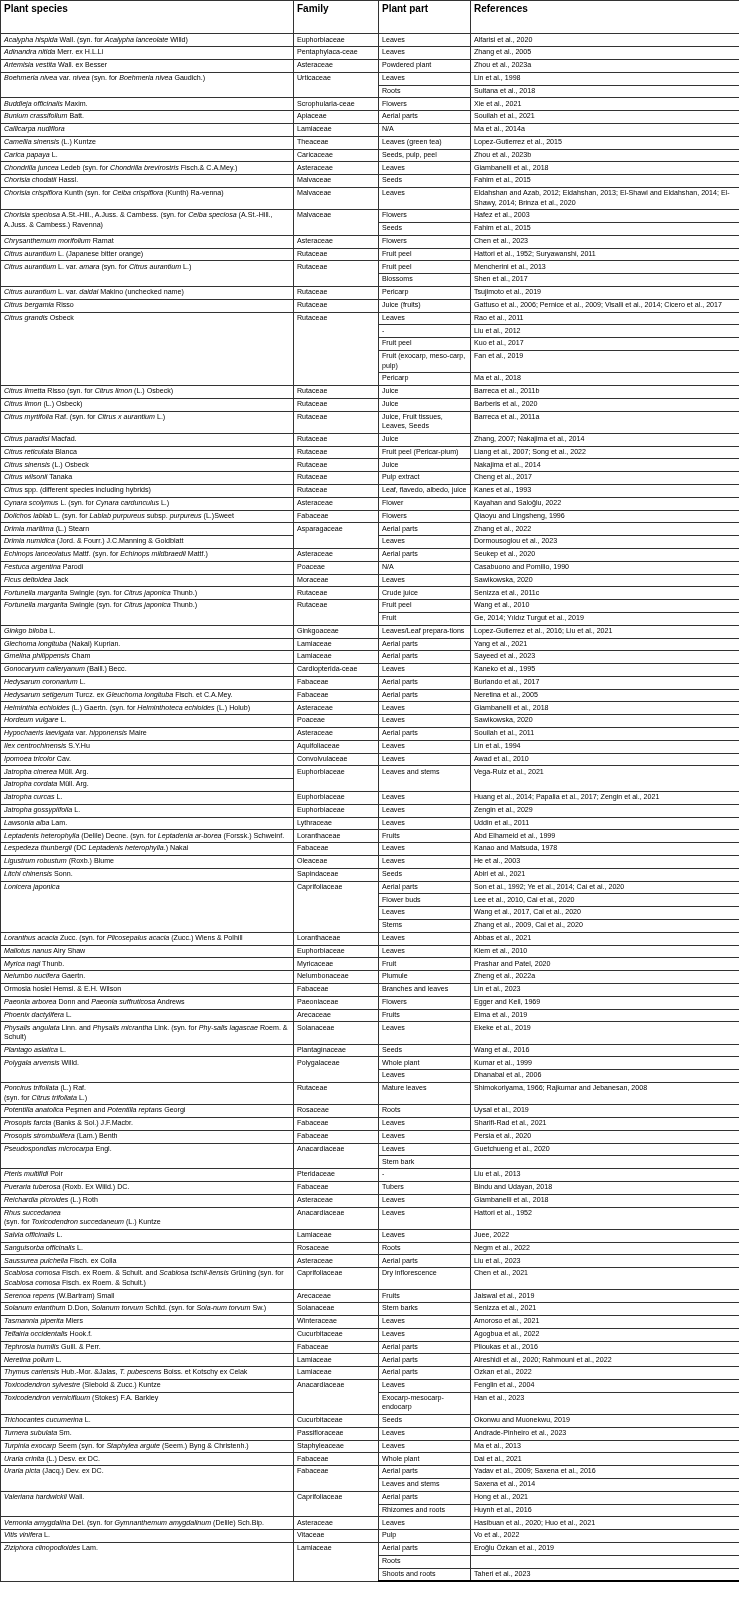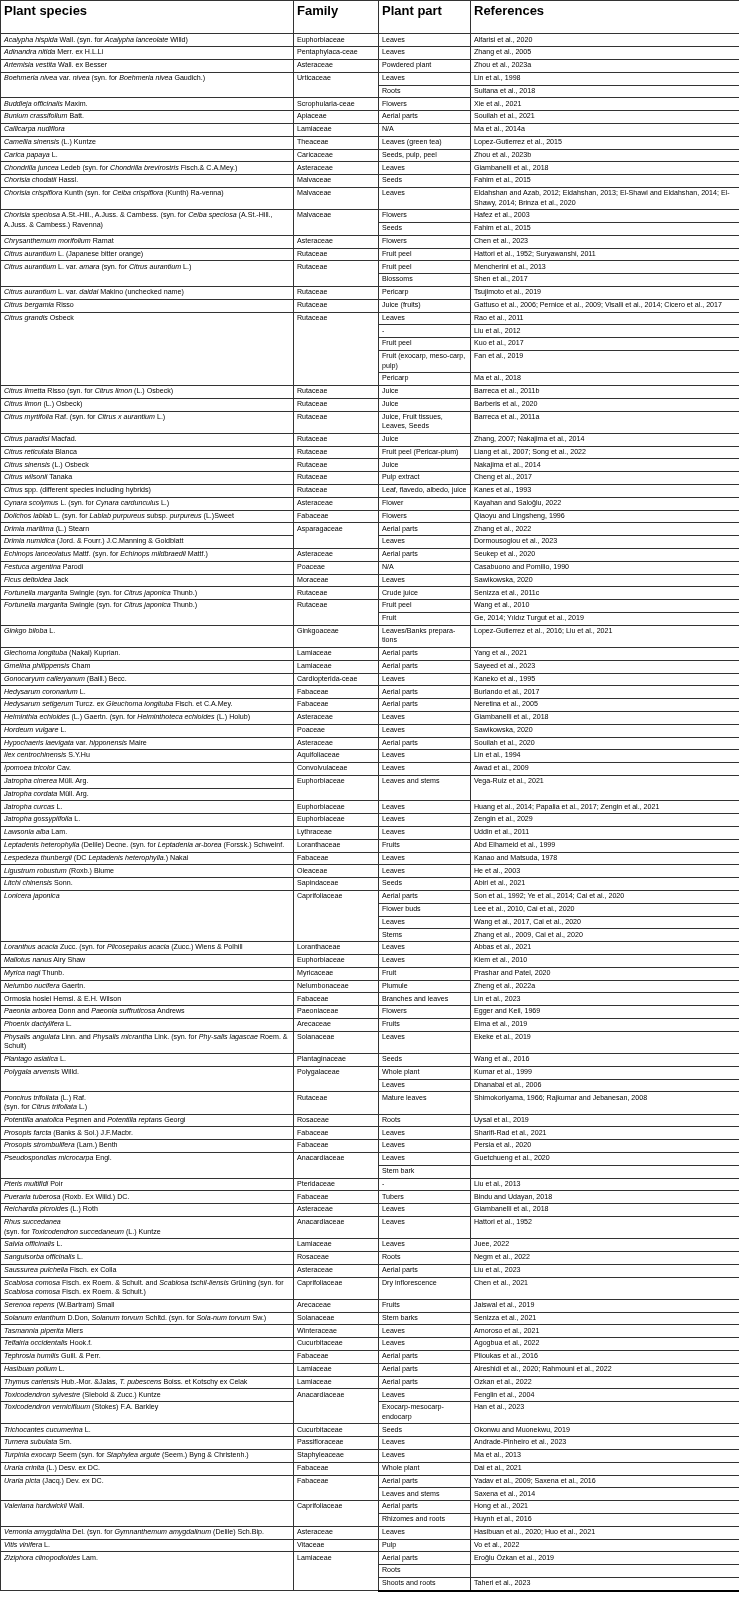--- a/index.html
+++ b/index.html
@@ -33,21 +33,21 @@
     padding:1.2px 3px 1.2px 3px;
     vertical-align:top;
     text-align:left;
     word-wrap:break-word;
     overflow-wrap:break-word;
     hyphens:manual;
   }
   thead th{
     font-weight:bold;
     text-align:center;
-    font-size:13px;
+    font-size:10px;
     padding-top:3px;
     padding-bottom:3px;
     border-top:2.2px solid #000;
     border-bottom:2.2px solid #000;
     vertical-align:middle;
     height:30px;
   }
   tbody td{
     background:#fff;
   }
@@ -322,21 +322,21 @@
           <td>Fruit peel</td>
           <td>Wang et al., 2010</td>
         </tr>
         <tr>
           <td>Fruit</td>
           <td>Ge, 2014; Yıldız Turgut et al., 2019</td>
         </tr>
         <tr>
           <td class="sp"><i>Ginkgo biloba</i> L.</td>
           <td>Ginkgoaceae</td>
-          <td>Leaves/Banks prepara-tions</td>
+          <td>Leaves/Leaf prepara-tions</td>
           <td>Lopez-Gutierrez et al., 2016; Liu et al., 2021</td>
         </tr>
         <tr>
           <td class="sp"><i>Glechoma longituba</i> (Nakai) Kuprian.</td>
           <td>Lamiaceae</td>
           <td>Aerial parts</td>
           <td>Yang et al., 2021</td>
         </tr>
         <tr>
           <td class="sp"><i>Gmelina philippensis</i> Cham</td>
@@ -371,33 +371,33 @@
         <tr>
           <td class="sp"><i>Hordeum vulgare</i> L.</td>
           <td>Poaceae</td>
           <td>Leaves</td>
           <td>Sawikowska, 2020</td>
         </tr>
         <tr>
           <td class="sp"><i>Hypochaeris laevigata</i> var. <i>hipponensis</i> Maire</td>
           <td>Asteraceae</td>
           <td>Aerial parts</td>
-          <td>Souilah et al., 2020</td>
+          <td>Souilah et al., 2011</td>
         </tr>
         <tr>
           <td class="sp"><i>Ilex centrochinensis</i> S.Y.Hu</td>
           <td>Aquifoliaceae</td>
           <td>Leaves</td>
           <td>Lin et al., 1994</td>
         </tr>
         <tr>
           <td class="sp"><i>Ipomoea tricolor</i> Cav.</td>
           <td>Convolvulaceae</td>
           <td>Leaves</td>
-          <td>Awad et al., 2009</td>
+          <td>Awad et al., 2010</td>
         </tr>
         <tr>
           <td class="sp"><i>Jatropha cinerea</i> Müll. Arg.</td>
           <td rowspan="2">Euphorbiaceae</td>
           <td rowspan="2">Leaves and stems</td>
           <td rowspan="2">Vega-Ruiz et al., 2021</td>
         </tr>
         <tr>
           <td class="sp"><i>Jatropha cordata</i> Müll. Arg.</td>
         </tr>
@@ -631,21 +631,21 @@
           <td>Leaves</td>
           <td>Agogbua et al., 2022</td>
         </tr>
         <tr>
           <td class="sp"><i>Tephrosia humilis</i> Guill. &amp; Perr.</td>
           <td>Fabaceae</td>
           <td>Aerial parts</td>
           <td>Plioukas et al., 2016</td>
         </tr>
         <tr>
-          <td class="sp"><i>Hasibuan polium</i> L.</td>
+          <td class="sp"><i>Neretina polium</i> L.</td>
           <td>Lamiaceae</td>
           <td>Aerial parts</td>
           <td>Alreshidi et al., 2020; Rahmouni et al., 2022</td>
         </tr>
         <tr>
           <td class="sp"><i>Thymus cariensis</i> Hub.-Mor. &amp;Jalas,  <i>T. pubescens</i> Boiss. et Kotschy ex Celak</td>
           <td>Lamiaceae</td>
           <td>Aerial parts</td>
           <td>Ozkan et al., 2022</td>
         </tr>

